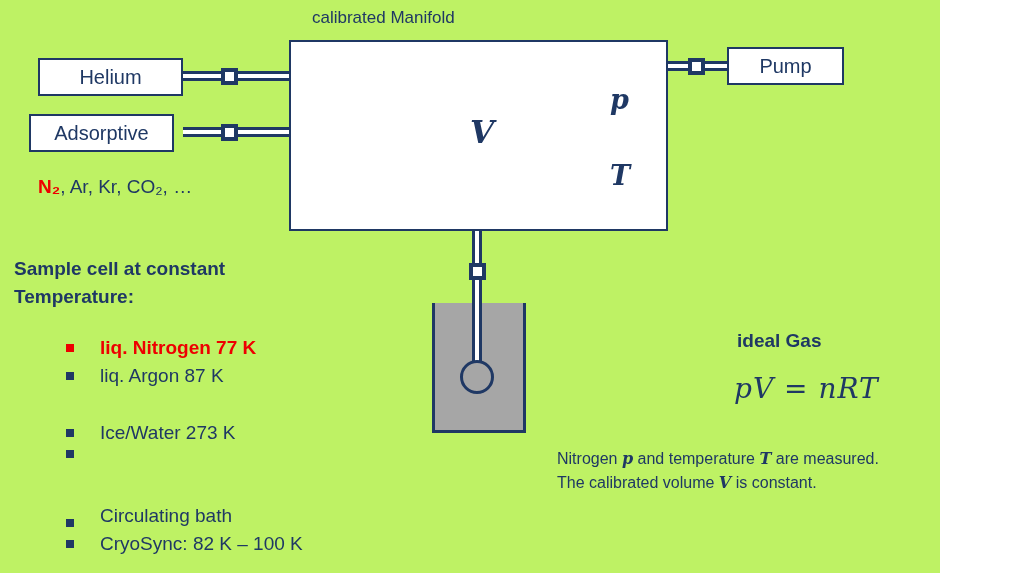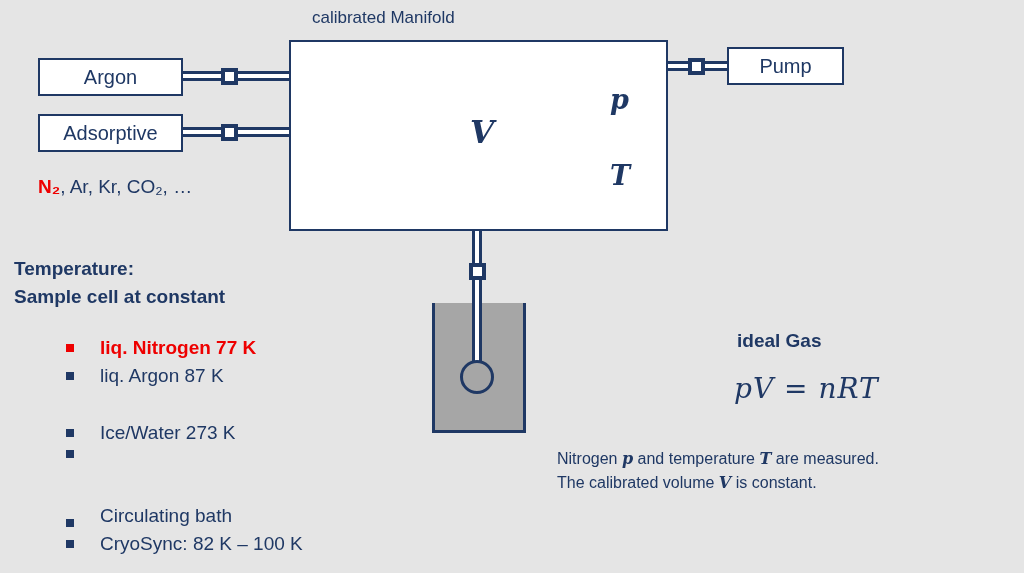--- a/index.html
+++ b/index.html
@@ -1,26 +1,26 @@
 <!DOCTYPE html>
 <html style="--navy: #1f3864; --red: #ee0000; --gray: #a6a6a6;"><head>
 <meta charset="utf-8">
 <style>
   :root { --navy:#1f3864; --red:#ee0000; --gray:#a6a6a6; }
   * { margin:0; padding:0; box-sizing:border-box; }
   body { font-family:"Liberation Sans","DejaVu Sans",sans-serif; background:#ffffff; }
-  .canvas { position:relative; width:1024px; height:573px; background:#e5e5e5; overflow:hidden; color:var(--navy); }
+  .canvas { position:relative; width:940px; height:573px; background:#bef264; overflow:hidden; color:var(--navy); }
 
   .manifold-label { position:absolute; left:312px; top:8px; font-size:17px; }
 
   .box { position:absolute; border:2px solid var(--navy); display:flex; align-items:center; justify-content:center;
          font-size:20px; color:var(--navy); background:#fff; }
   .manifold-box { position:absolute; left:289px; top:40px; width:379px; height:191px; border:2px solid var(--navy); background:#fff; }
   .helium-box { left:38px; top:58px; width:145px; height:38px; }
-  .adsorptive-box { left:38px; top:114px; width:145px; height:38px; }
+  .adsorptive-box { left:29px; top:114px; width:145px; height:38px; }
   .pump-box { left:727px; top:47px; width:117px; height:38px; }
 
   .sym { position:absolute; font-family:"DejaVu Serif","Liberation Serif",serif; font-style:italic; font-weight:600; color:var(--navy); }
   .sym.v { left:179px; top:72px; font-size:31px; }
   .sym.p { left:319px; top:42px; font-size:27px; }
   .sym.t { left:319px; top:118px; font-size:27px; }
 
   .pipe-h { position:absolute; height:10px; border-top:3px solid var(--navy); border-bottom:3px solid var(--navy); background:#fff; }
   .pipe-helium { left:183px; top:71px; width:106px; }
   .pipe-adsorptive { left:183px; top:127px; width:106px; }
@@ -63,21 +63,21 @@
 
   <div class="manifold-label">calibrated Manifold</div>
 
   <div class="manifold-box">
     <span class="sym v">V</span>
     <span class="sym p">p</span>
     <span class="sym t">T</span>
   </div>
 
   <div class="box helium-box">
-    <span>Argon</span>
+    <span>Helium</span>
   </div>
   <div class="box adsorptive-box">
     <span>Adsorptive</span>
   </div>
   <div class="box pump-box">
     <span>Pump</span>
   </div>
 
   <div class="pipe-h pipe-helium"></div>
   <div class="pipe-h pipe-adsorptive"></div>
@@ -88,22 +88,22 @@
   <div class="valve valve-pump"></div>
 
   <div class="bath"></div>
   <div class="pipe-v pipe-sample"></div>
   <div class="valve valve-sample"></div>
   <div class="bulb"></div>
 
   <div class="gas-list"><span class="gas-red">N₂</span><span>, Ar, Kr, CO₂, …</span></div>
 
   <div class="sample-heading">
+    <div>Sample cell at constant</div>
     <div>Temperature:</div>
-    <div>Sample cell at constant</div>
   </div>
 
   <div class="bullet-row b0 highlight">
     <span class="bullet-square"></span>
     <span>liq. Nitrogen 77 K</span>
   </div>
   <div class="bullet-row b1">
     <span class="bullet-square"></span>
     <span>liq. Argon 87 K</span>
   </div>

